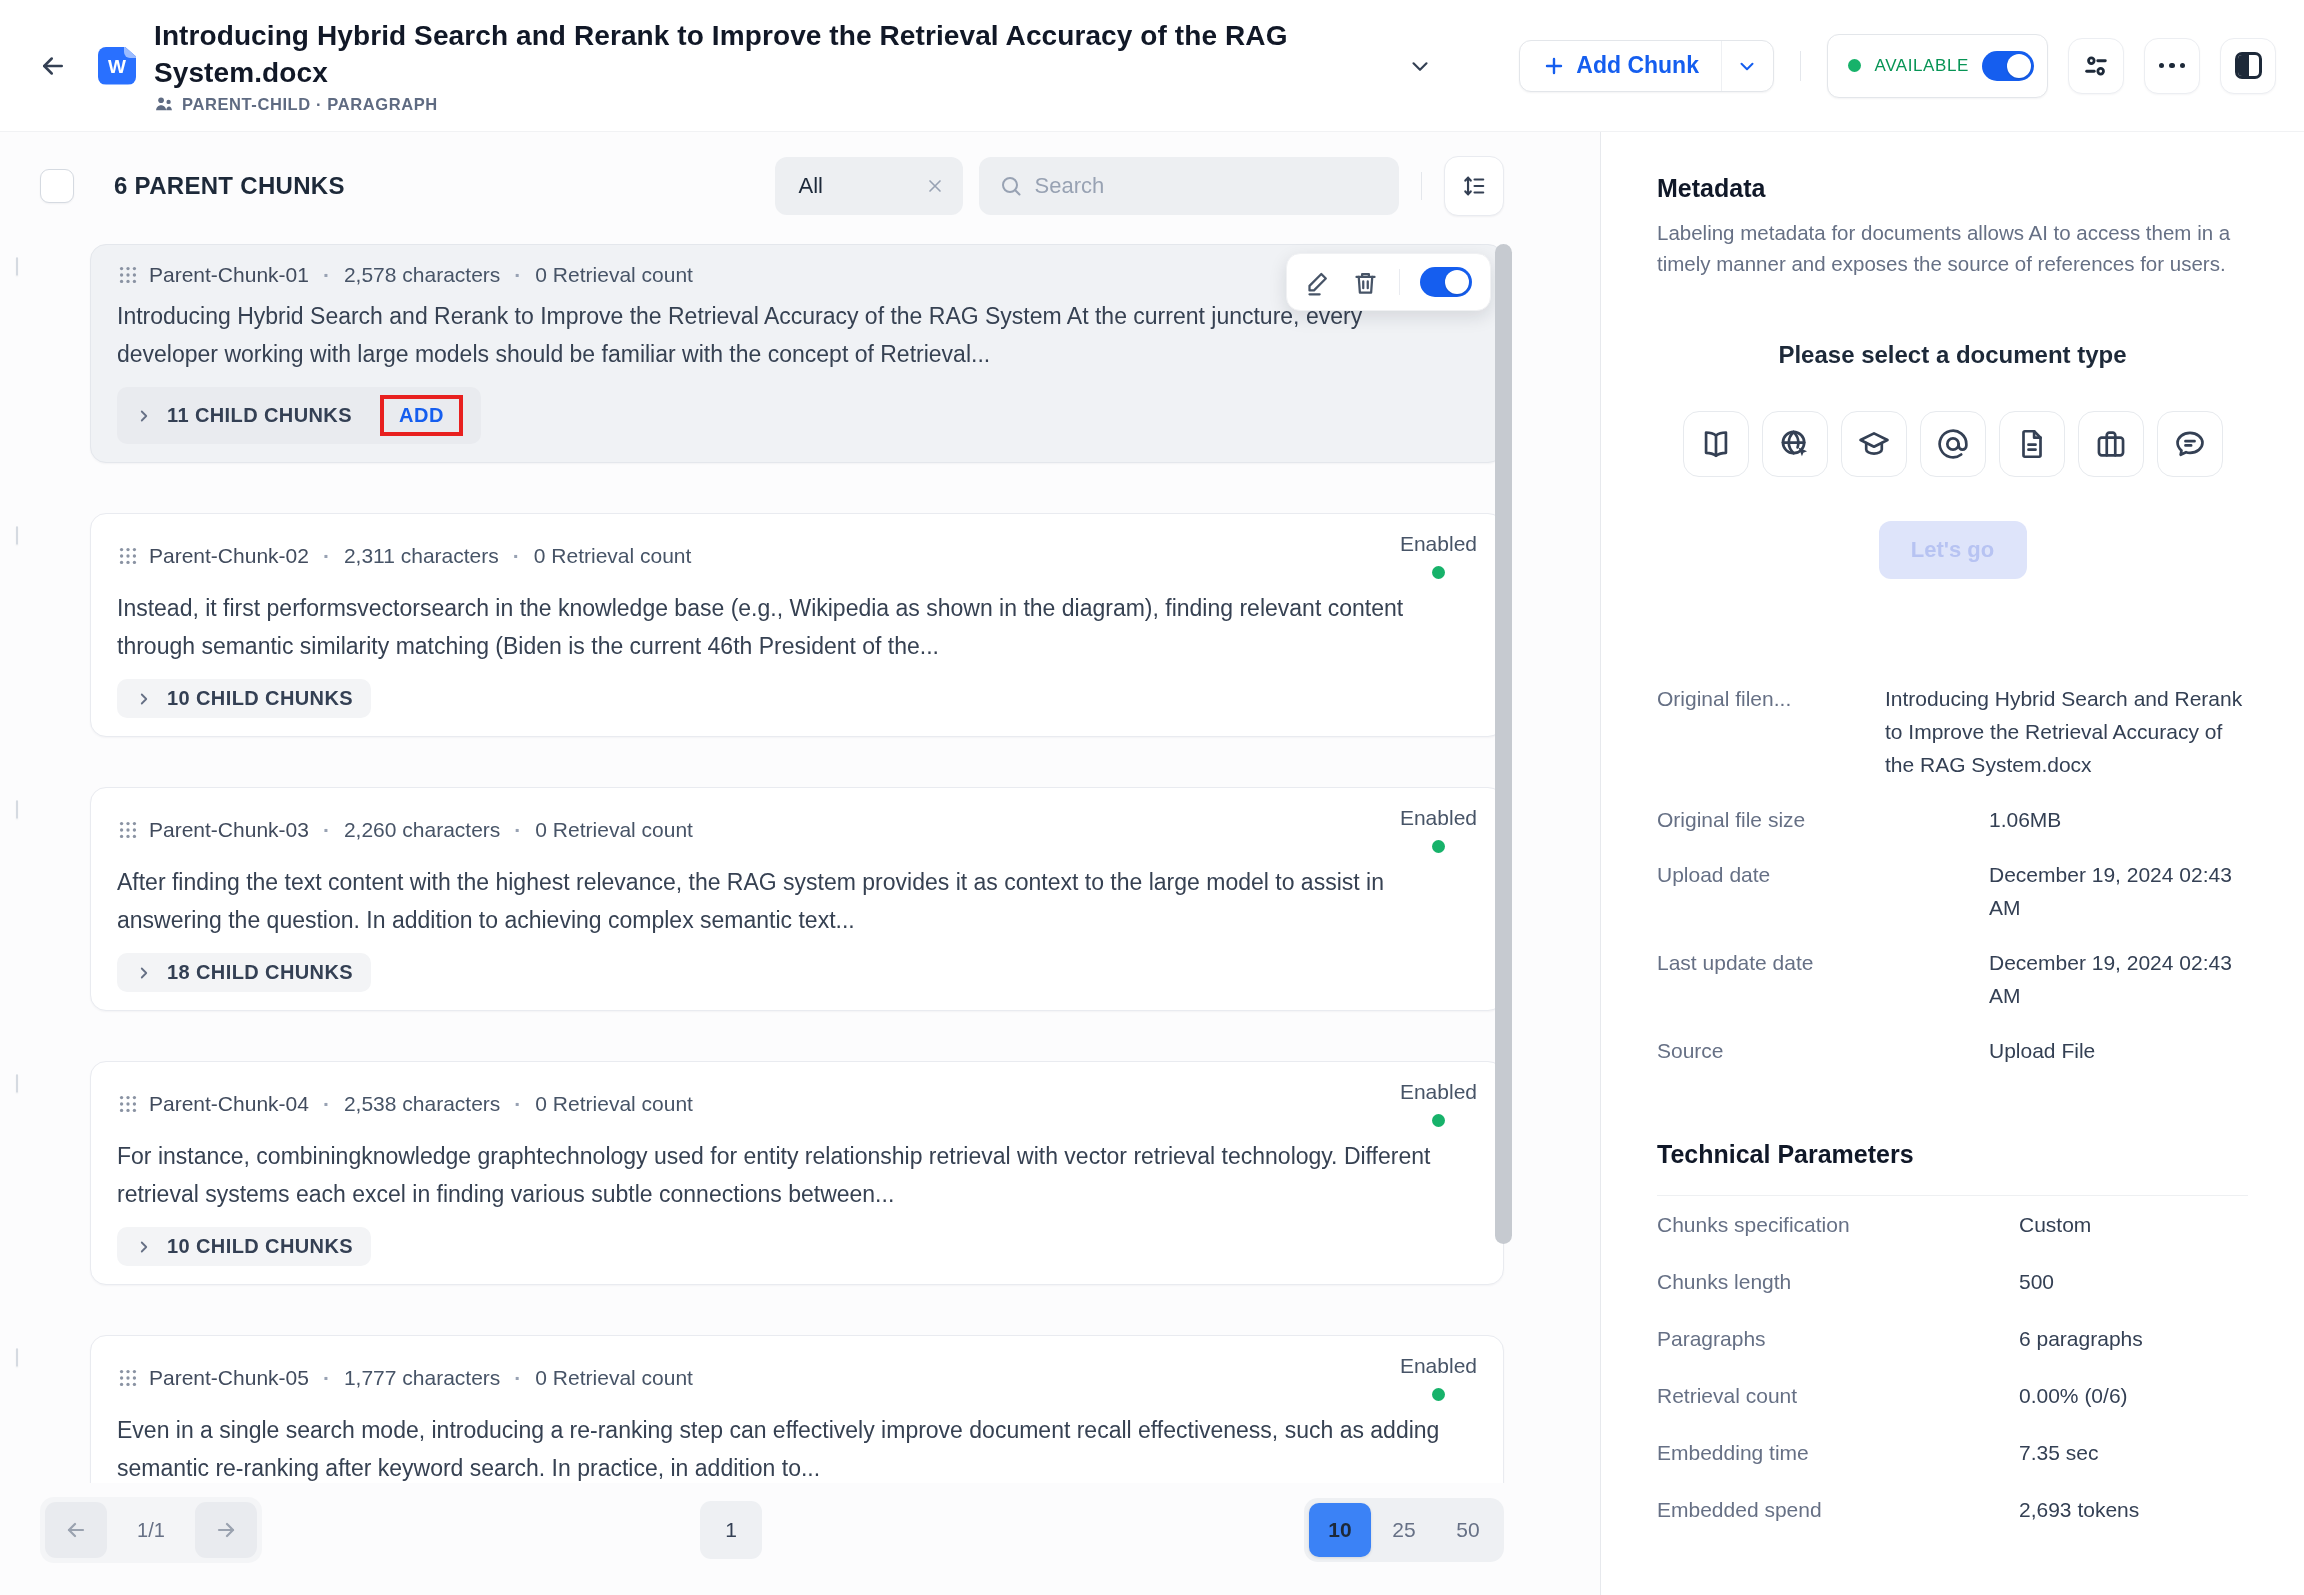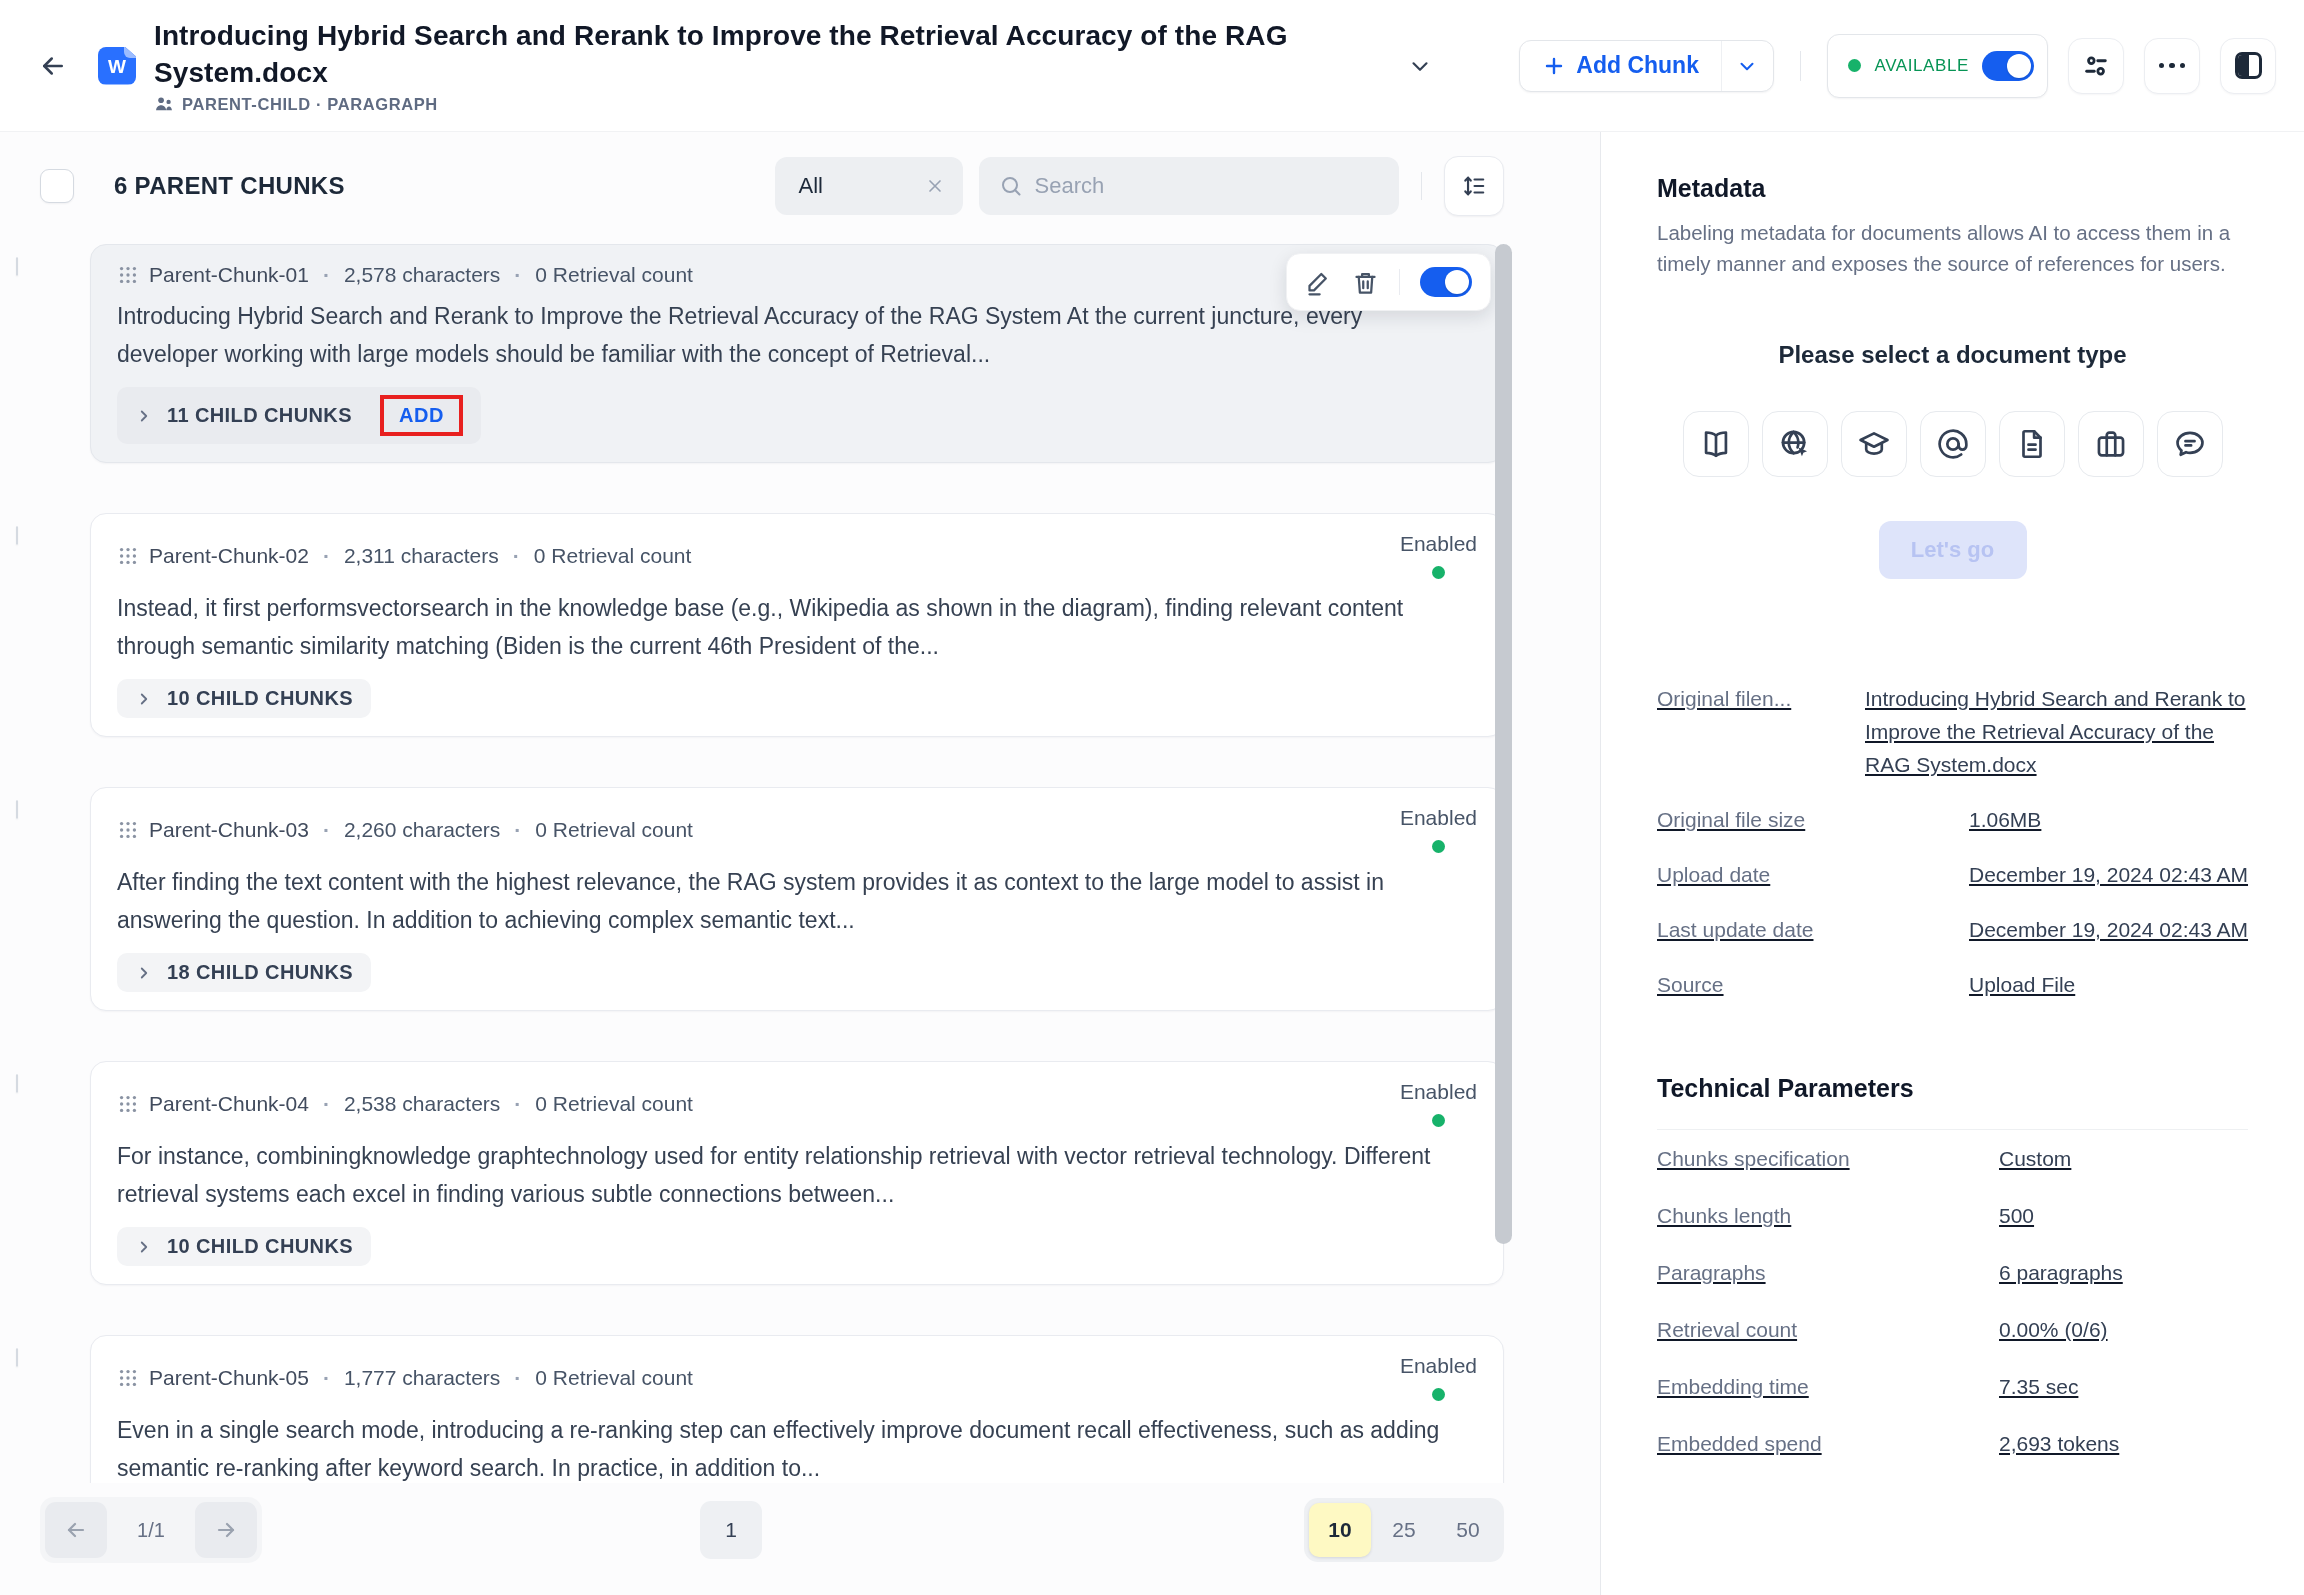--- a/index.html
+++ b/index.html
@@ -76,32 +76,32 @@
   .scroll-thumb { position:absolute; top:112px; right:88px; width:17px; height:1000px; background:#c6cad0; border-radius:9px; }
 
   
   .pagination { height:112px; flex:none; display:flex; align-items:center; padding:0 96px 18px 40px; position:relative; }
   .pg-group { display:flex; align-items:center; background:#f4f5f7; border-radius:14px; padding:5px; }
   .pg-btn { width:62px; height:56px; background:#e9ebef; border-radius:11px; border:none; display:flex; align-items:center; justify-content:center; color:#9aa2af; cursor:pointer; }
   .pg-range { width:88px; text-align:center; font-size:20px; color:#667085; }
   .pg-current { position:absolute; left:700px; width:62px; height:58px; background:#eef0f3; border-radius:11px; display:flex; align-items:center; justify-content:center; font-size:21px; color:#344054; cursor:pointer; }
   .size-group { margin-left:auto; display:flex; align-items:center; gap:2px; background:#eef0f3; border-radius:14px; padding:5px; }
   .size-opt { width:62px; height:54px; display:flex; align-items:center; justify-content:center; font-size:21px; color:#667085; border-radius:10px; cursor:pointer; }
-  .size-opt.selected { background:#fef9c3; color:#1d2939; font-weight:bold; box-shadow:0 1px 3px rgba(16,24,40,.12); }
+  .size-opt.selected { background:#3b82f6; color:#1d2939; font-weight:bold; box-shadow:0 1px 3px rgba(16,24,40,.12); }
 
   
   .sb-title { font-size:25px; font-weight:bold; color:#101828; }
   .sb-desc { margin-top:14px; font-size:20.5px; line-height:31px; color:#667085; }
   .doc-type { margin-top:62px; text-align:center; }
   .dt-title { font-size:24px; font-weight:bold; color:#1d2939; }
   .dt-icons { margin-top:42px; display:flex; justify-content:center; gap:13px; }
   .dt-btn { width:66px; height:66px; background:#fff; border:1.5px solid #e7eaee; border-radius:16px; display:flex; align-items:center; justify-content:center; color:#344054; cursor:pointer; }
   .lets-go { margin-top:44px; height:58px; min-width:148px; padding:0 30px; border:none; border-radius:12px; background:#dee4fa; color:#b7c3f2; font-size:22px; font-weight:bold; font-family:inherit; cursor:default; }
   .meta-fields { margin-top:92px; }
-  .f-row { display:flex; gap:12px; padding:11px 0;text-decoration:underline; }
+  .f-row { display:flex; gap:32px; padding:11px 0; }
   .f-label { flex:0 0 300px; font-size:21px; color:#667085; line-height:33px; }
   .f-row.filename .f-label { flex-basis:196px; white-space:nowrap; overflow:hidden; }
   .f-value { flex:1; font-size:21px; color:#344054; line-height:33px; }
   .tech { margin-top:62px; }
   .tech-hr { border:none; border-top:1.5px solid #eef0f2; margin-top:26px; }
   .tech .f-row { padding:12px 0; }
   .tech .f-label { flex-basis:330px; }
 
   svg { display:block; }
 </style>

